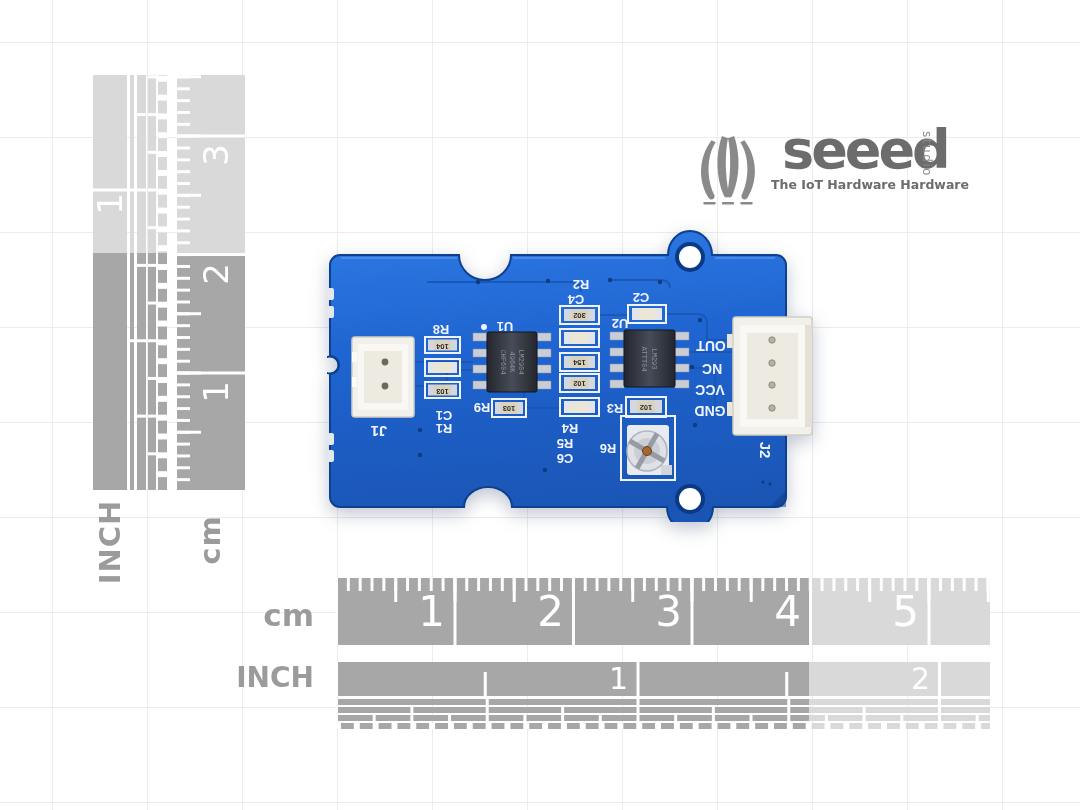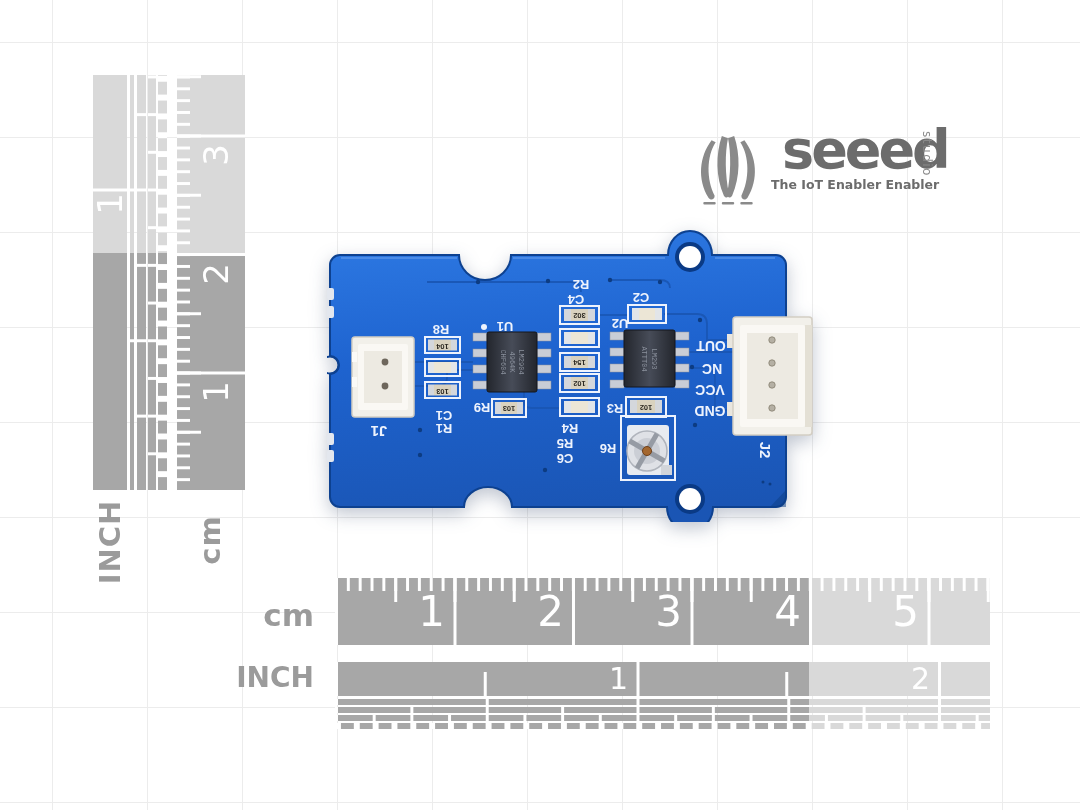--- a/index.html
+++ b/index.html
@@ -133,21 +133,21 @@
         <path d="M46,8 C58,24 60,46 49,64 c-2,3 -6,2 -6,-2 C51,46 51,24 42,10 Z"></path>
         <path d="M24,4 C18,22 18,44 26,62 c1.8,3 5,2 5,-2 C27,42 27,20 30,6 Z"></path>
         <path d="M36,4 C42,22 42,44 34,62 c-1.8,3 -5,2 -5,-2 C33,42 33,20 30,6 Z"></path>
         <rect x="6" y="68" width="12" height="2.5" rx="1"></rect>
         <rect x="24" y="68" width="12" height="2.5" rx="1"></rect>
         <rect x="42" y="68" width="12" height="2.5" rx="1"></rect>
       </g>
     </svg>
     <div class="brand">seeed</div>
     <div class="studio">studio</div>
-    <div class="tagline">The IoT Enabler Enabler</div>
+    <div class="tagline">The IoT Hardware Hardware</div>
   </div>
 
   <div class="pcbwrap">
   <svg width="495" height="300" viewBox="0 0 495 300">
     <defs>
       <linearGradient id="bgrad" x1="0" y1="0" x2="0.12" y2="1">
         <stop offset="0" stop-color="#2e7ae4"></stop>
         <stop offset="0.45" stop-color="#1e63cf"></stop>
         <stop offset="1" stop-color="#1a55b4"></stop>
       </linearGradient>

